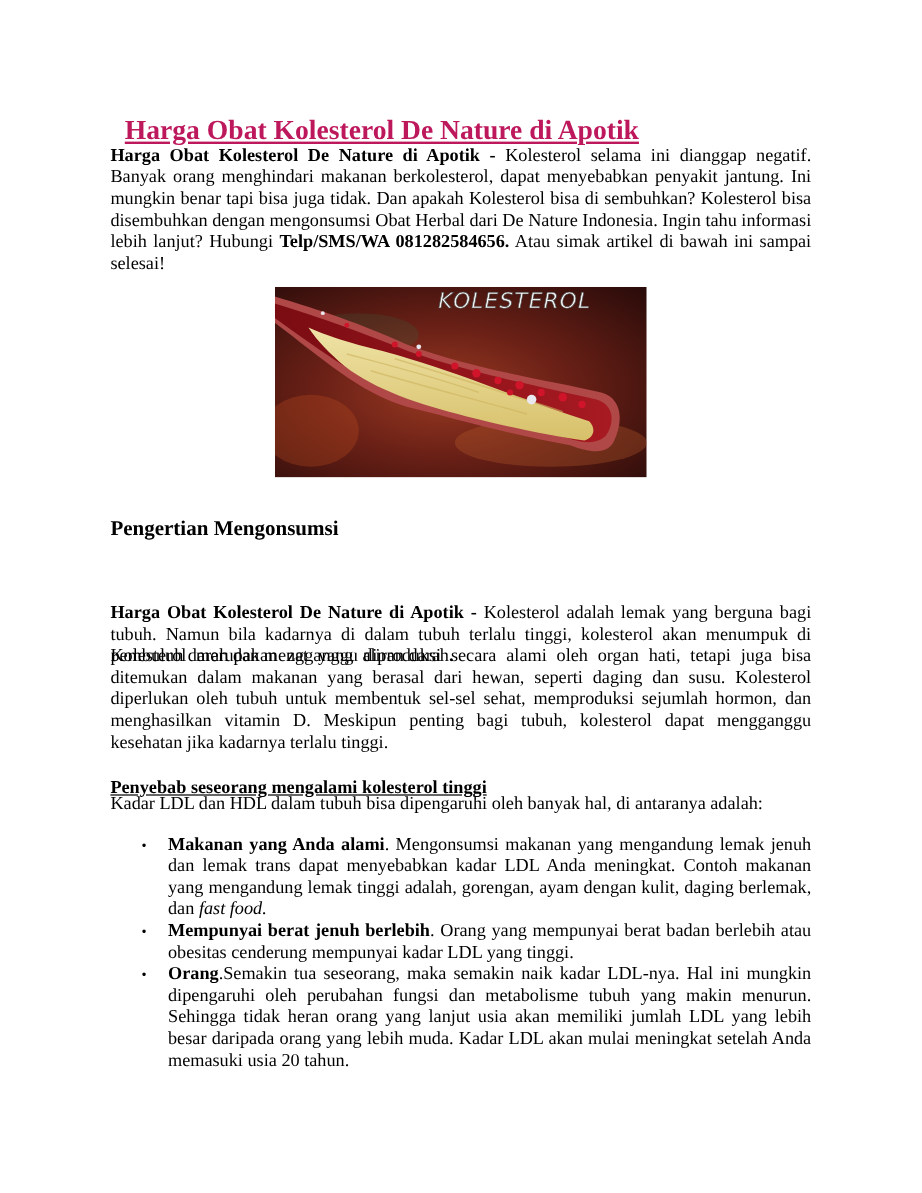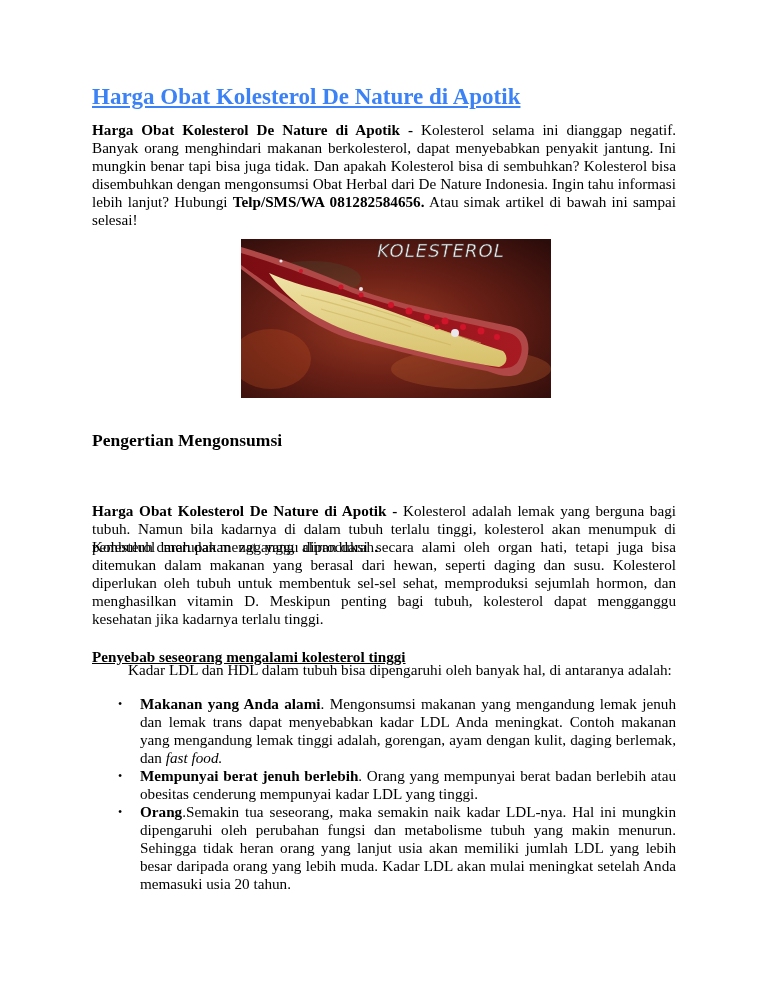--- a/index.html
+++ b/index.html
@@ -3,42 +3,41 @@
 <meta charset="utf-8">
 <style>
   html, body { margin: 0; padding: 0; background: #ffffff; }
   body {
     width: 768px; height: 994px; position: relative; overflow: hidden;
     font-family: "Liberation Serif", "DejaVu Serif", serif;
     color: #000000;
   }
   .page { position: absolute; left: 92px; top: 0; width: 584px; }
   .title {
-    position: absolute; left: 0; top: 83px; margin: 0;
+    position: absolute; left: 0; top: 83px; margin: 12px;
     font-size: 23px; font-weight: bold; line-height: 28px;
-    color: #3b82f6; text-decoration: underline; white-space: nowrap;
+    color: #be185d; text-decoration: underline; white-space: nowrap;
   }
   p, li { font-size: 15.2px; line-height: 18px; text-align: justify; margin: 0; }
   .p1 { position: absolute; top: 121px; left: 0; width: 584px; }
   .figure {
     position: absolute; top: 239px; left: 137px; width: 310px; height: 159px;
     overflow: hidden;
-    margin-left: 12px;
   }
   .h2 {
     position: absolute; top: 429px; left: 0; margin: 0;
     font-size: 17.5px; font-weight: bold; line-height: 22px; white-space: nowrap;
   }
   .p2 { position: absolute; top: 458px; left: 0; width: 584px; margin-top: 44px; }
   .p3 { position: absolute; top: 538px; left: 0; width: 584px; }
   .h3 {
     position: absolute; top: 648px; left: 0; margin: 0;
     font-size: 15.2px; line-height: 18px; font-weight: bold; text-decoration: underline; white-space: nowrap;
   }
-  .p4 { position: absolute; top: 661px; left: 0; width: 584px; white-space: nowrap; margin-left: 36px; }
+  .p4 { position: absolute; top: 661px; left: 0; width: 584px; white-space: nowrap; }
   ul.causes {
     position: absolute; top: 695px; left: 0; width: 584px;
     margin: 0; padding: 0 0 0 48px; box-sizing: border-box; list-style: none;
   }
   ul.causes li { position: relative; }
   ul.causes li .bullet {
     position: absolute; left: -22px; top: 0; font-size: 12px; line-height: 18px;
   }
   b, strong { font-weight: bold; }
   i { font-style: italic; margin-top: 48px; }

